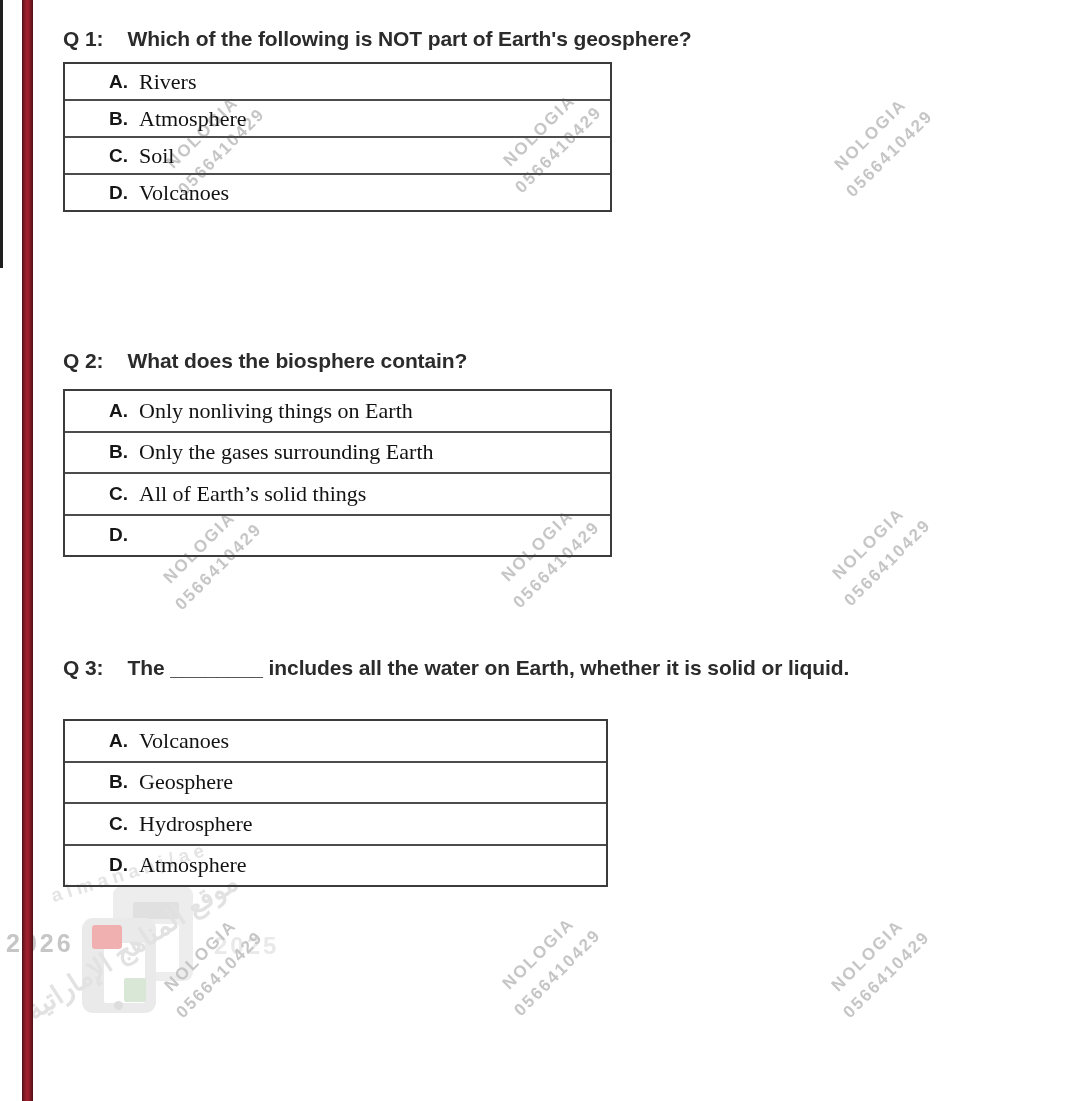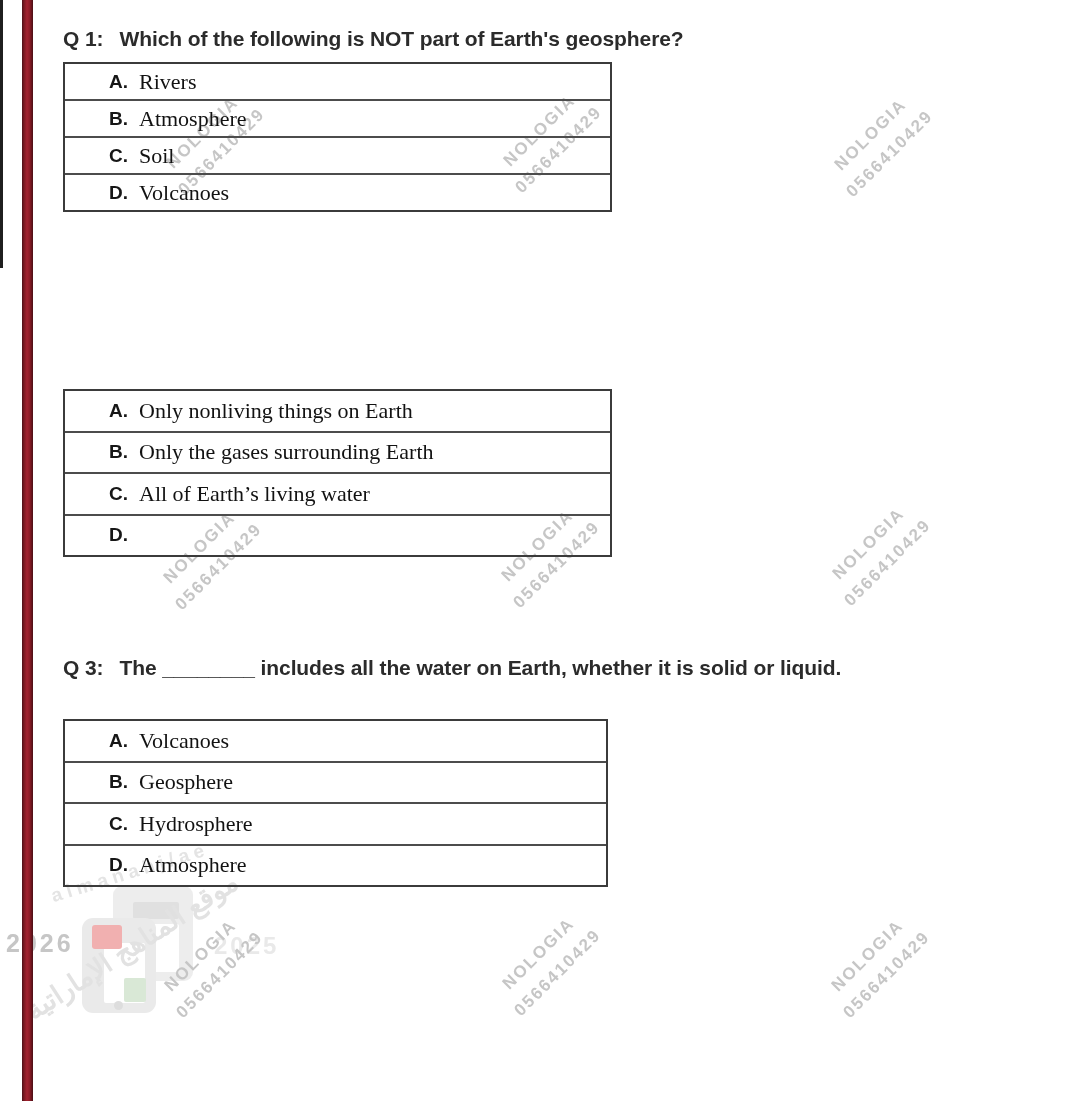--- a/index.html
+++ b/index.html
@@ -38,21 +38,21 @@
     pointer-events:none;
   }
 
   
   .q-header{
     position:absolute; left:63px;
     font-weight:bold; font-size:21px; color:#2b2b2b;
     white-space:nowrap; letter-spacing:-0.1px;
     z-index:2;
   }
-  .q-header .q-label{ margin-right:16px; }
+  .q-header .q-label{ margin-right:24px; }
 
   .opt-table{
     position:absolute; left:63px;
     border:2px solid #3b3b3b;
     display:flex; flex-direction:column;
     box-sizing:border-box;
     background:transparent;
     z-index:2;
   }
   .opt-row{
@@ -188,32 +188,35 @@
     <div class="opt-row">
       <span class="opt-letter">C.</span>
       <span class="opt-text">Soil</span>
     </div>
     <div class="opt-row">
       <span class="opt-letter">D.</span>
       <span class="opt-text">Volcanoes</span>
     </div>
   </div>
 
+  <div class="q-header" id="q2-header">
+    <span class="q-label">Q 2:</span><span>What does the biosphere contain?</span>
+  </div>
   <div class="opt-table" id="q2-table">
     <div class="opt-row">
       <span class="opt-letter">A.</span>
       <span class="opt-text">Only nonliving things on Earth</span>
     </div>
     <div class="opt-row">
       <span class="opt-letter">B.</span>
       <span class="opt-text">Only the gases surrounding Earth</span>
     </div>
     <div class="opt-row">
       <span class="opt-letter">C.</span>
-      <span class="opt-text">All of Earth’s living water</span>
+      <span class="opt-text">All of Earth’s solid things</span>
     </div>
     <div class="opt-row">
       <span class="opt-letter">D.</span>
     </div>
   </div>
 
   <div class="q-header" id="q3-header">
     <span class="q-label">Q 3:</span><span>The ________ includes all the water on Earth, whether it is solid or liquid.</span>
   </div>
   <div class="opt-table" id="q3-table">

